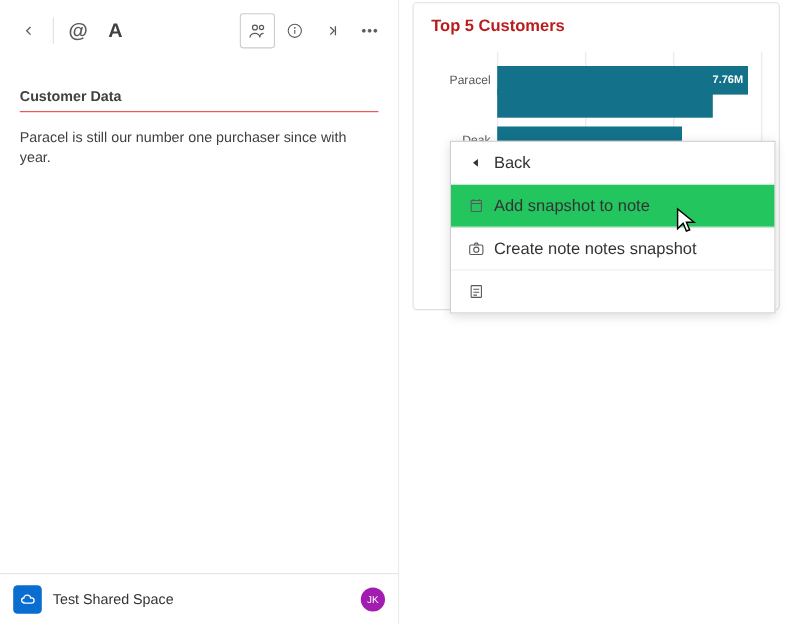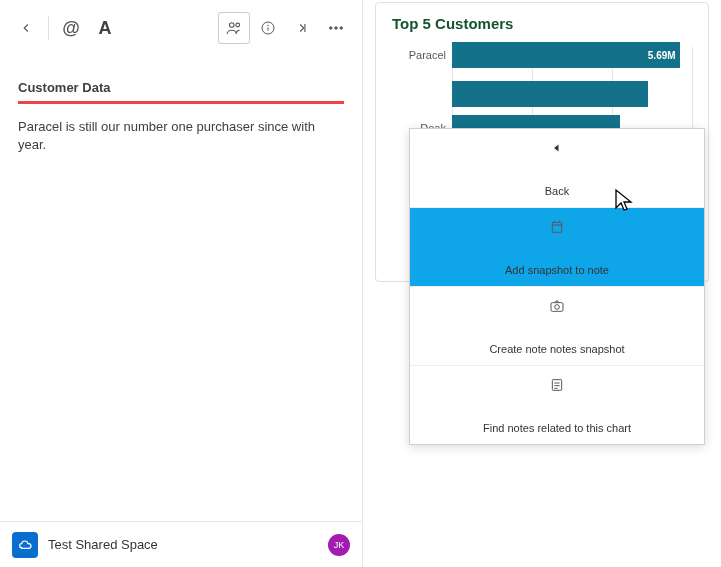--- a/index.html
+++ b/index.html
@@ -8,42 +8,42 @@
   .left-pane{width:363px;border-right:1px solid #e6e6e6;display:flex;flex-direction:column;}
   .right-pane{flex:1;display:flex;flex-direction:column;background:#fff;}
   .toolbar{height:56px;display:flex;align-items:center;padding:0 10px;gap:2px;}
   .tb-btn{width:32px;height:32px;display:flex;align-items:center;justify-content:center;border:none;background:transparent;border-radius:3px;cursor:pointer;color:#595959;}
   .tb-btn svg{stroke:#595959;}
   .tb-btn.active{border:1px solid #ccc;background:#fff;}
   .tb-sep{width:1px;height:24px;background:#e0e0e0;margin:0 4px;}
   .tb-at{font-size:18px;font-weight:700;color:#595959;}
   .tb-A{font-size:18px;font-weight:700;color:#404040;}
   .left-content{padding:14px 18px;flex:1;}
-  .section-title{font-size:13px;font-weight:600;color:#404040;padding-bottom:6px;border-bottom:3px solid #ef4444;margin-top:10px;}
+  .section-title{font-size:13px;font-weight:600;color:#404040;padding-bottom:6px;border-bottom:1px solid #ef4444;margin-top:10px;}
   .note-text{margin-top:14px;font-size:13px;color:#404040;line-height:1.4;}
   .footer{height:46px;border-top:1px solid #e6e6e6;display:flex;align-items:center;padding:0 12px;gap:10px;}
   .space-icon{width:26px;height:26px;border-radius:4px;background:#0a6ed1;display:flex;align-items:center;justify-content:center;}
   .space-name{flex:1;font-size:13px;color:#333;font-weight:400;}
   .avatar{width:22px;height:22px;border-radius:50%;background:#a21caf;color:#fff;font-size:9px;display:flex;align-items:center;justify-content:center;}
   .dash-header{height:56px;display:flex;align-items:center;padding:0 18px;}
   .dash-title{font-size:22px;color:#b0b0b0;font-weight:400;}
   .card{margin:2px 12px;border:1px solid #e0e0e0;border-radius:4px;padding:12px 16px 8px 16px;position:relative;height:280px;}
-  .card-title{font-size:15px;font-weight:700;color:#14532d;margin-bottom:10px;}
+  .card-title{font-size:15px;font-weight:700;color:#b91c1c;margin-bottom:10px;}
   .chart{position:relative;height:200px;}
   .grid-line{position:absolute;top:5px;bottom:32px;width:1px;background:#e6e6e6;}
   .bar-row{position:absolute;left:60px;right:0;height:26px;display:flex;align-items:center;}
   .bar-lbl{position:absolute;right:100%;padding-right:6px;font-size:11px;color:#595959;white-space:nowrap;}
   .bar{height:100%;background:#13728a;position:relative;}
   .bar-val{position:absolute;right:4px;top:50%;transform:translateY(-50%);font-size:10px;font-weight:700;color:#fff;}
   .x-tick{position:absolute;bottom:14px;font-size:11px;color:#595959;transform:translateX(-50%);}
   .axis-line{position:absolute;left:60px;right:0;bottom:32px;height:1px;background:#ccc;}
   .ctx-menu{position:absolute;top:128px;left:409px;width:296px;background:#fff;border:1px solid #d0d0d0;box-shadow:0 2px 10px rgba(0,0,0,0.15);z-index:20;}
-  .ctx-item{display:flex;align-items:center;gap:28px;padding:10px 14px;font-size:11px;color:#333;border-bottom:1px solid #eee;cursor:pointer;flex-direction:column;}
+  .ctx-item{display:flex;align-items:center;gap:7px;padding:10px 14px;font-size:15px;color:#333;border-bottom:1px solid #eee;cursor:pointer;}
   .ctx-item:last-child{border-bottom:none;}
-  .ctx-item.hl{background:#0ea5e9;}
+  .ctx-item.hl{background:#22c55e;}
   .ctx-item .ico{width:18px;height:18px;display:flex;align-items:center;justify-content:center;color:#595959;}
   .cursor{position:absolute;top:188px;left:614px;z-index:30;pointer-events:none;}
 </style>
 </head>
 <body>
 
 <div class="app">
 
   <div class="left-pane">
     <div class="toolbar">
@@ -112,24 +112,24 @@
       <div class="chart" id="chart">
           <div class="grid-line" style="left: 60px;"></div>
           <div class="x-tick" style="left: 60px;">0</div>
           <div class="grid-line" style="left: 140px;"></div>
           <div class="x-tick" style="left: 140px;">2M</div>
           <div class="grid-line" style="left: 220px;"></div>
           <div class="x-tick" style="left: 220px;">4M</div>
           <div class="grid-line" style="left: 300px;"></div>
           <div class="x-tick" style="left: 300px;">6M</div>
           <div class="axis-line"></div>
-          <div class="bar-row" style="top: 0;">
+          <div class="bar-row" style="top: 18px;">
             <div class="bar-lbl">Paracel</div>
             <div class="bar" style="width: 227.6px;">
-              <div class="bar-val">5.69M</div>
+              <div class="bar-val">7.76M</div>
             </div>
           </div>
           <div class="bar-row" style="top: 39px;">
             <div class="bar-lbl"></div>
             <div class="bar" style="width: 196px;"></div>
           </div>
           <div class="bar-row" style="top: 73px;">
             <div class="bar-lbl">Deak</div>
             <div class="bar" style="width: 168px;"></div>
           </div>
@@ -179,21 +179,20 @@
   </div>
   <div class="ctx-item">
     <span class="ico">
       <svg width="16" height="16" viewBox="0 0 24 24" fill="none" stroke="#595959" stroke-width="1.5">
           <rect x="5" y="4" width="14" height="16" rx="1"></rect>
           <line x1="8" y1="9" x2="16" y2="9"></line>
           <line x1="8" y1="13" x2="16" y2="13"></line>
           <line x1="8" y1="17" x2="13" y2="17"></line>
         </svg>
     </span>
-    <span>Find notes related to this chart</span>
   </div>
 </div>
 
 <div class="cursor">
   <svg width="20" height="26" viewBox="0 0 20 26">
       <path d="M2 2 L2 20 L7 15 L10 22 L13 21 L10 14 L17 14 Z" fill="#fff" stroke="#000" stroke-width="1.3"></path>
     </svg>
 </div>
 
 </body></html>

